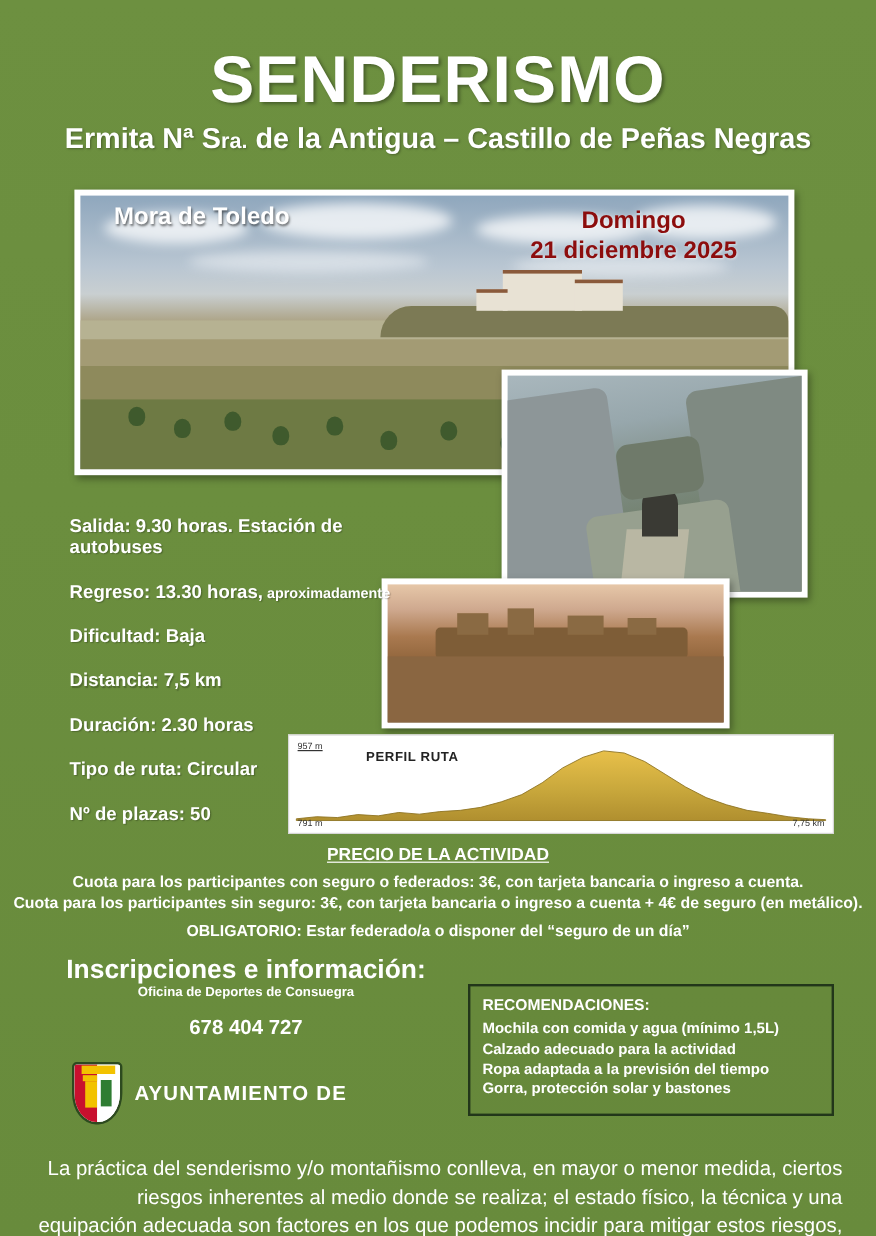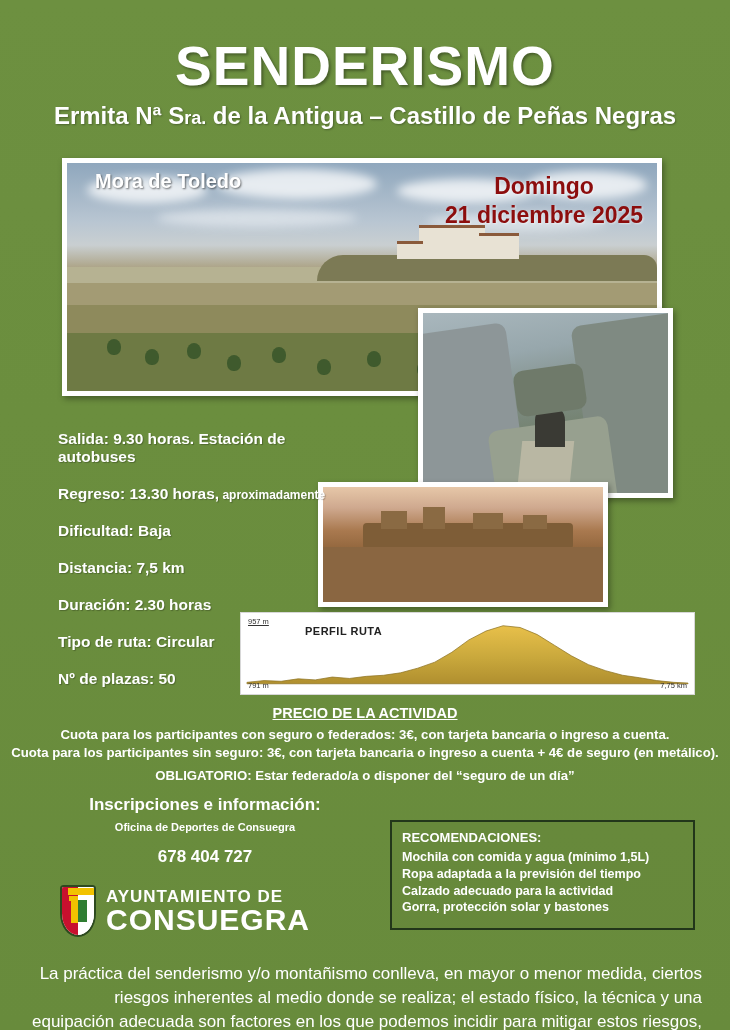--- a/index.html
+++ b/index.html
@@ -123,23 +123,23 @@
   .photo-label {
     position: absolute;
     font-weight: bold;
     text-shadow: 1px 1px 2px rgba(0,0,0,0.55);
   }
   #label-mora {
     left: 95px; top: 170px;
     font-size: 20px; color: #ffffff;
   }
   #label-date {
-    left: 434px; top: 172px;
+    left: 418px; top: 172px;
     width: 220px; text-align: center;
-    color: #8c0d0d; font-size: 23px; line-height: 1.25;
+    color: #8c0d0d; font-size: 20px; line-height: 1.25;
     text-shadow: 1px 1px 2px rgba(255,255,255,0.5);
   }
 
   
   .info-list {
     position: absolute;
     left: 58px; top: 430px;
     width: 300px;
   }
   .info-item {
@@ -193,21 +193,21 @@
   #price-1 { top: 727px; }
   #price-2 { top: 745px; }
   #price-3 { top: 768px; }
 
   
   .insc {
     position: absolute; left: 40px; width: 330px;
     text-align: center;
     font-weight: bold; color: #ffffff;
   }
-  #insc-1 { top: 795px; font-size: 17px; }
+  #insc-1 { top: 795px; font-size: 22px; }
   #insc-2 { top: 821px; font-size: 11px; }
   #insc-3 { top: 847px; font-size: 17px; }
 
   
   #recbox {
     position: absolute;
     left: 390px; top: 820px;
     width: 305px; height: 110px;
     border: 2px solid #22361a;
     background: rgba(100,132,58,0.35);
@@ -373,36 +373,35 @@
   <div class="price-line" id="price-2">Cuota para los participantes sin seguro: 3€, con tarjeta bancaria o ingreso a cuenta + 4€ de seguro (en metálico).</div>
   <div class="price-line" id="price-3">OBLIGATORIO: Estar federado/a o disponer del “seguro de un día”</div>
 
   <div class="insc" id="insc-1">Inscripciones e información:</div>
   <div class="insc" id="insc-2">Oficina de Deportes de Consuegra</div>
   <div class="insc" id="insc-3">678 404 727</div>
 
   <div id="recbox">
     <div class="rec-title">RECOMENDACIONES:</div>
     <div class="rec-item">Mochila con comida y agua (mínimo 1,5L)</div>
+    <div class="rec-item">Calzado adecuado para la actividad</div>
     <div class="rec-item">Ropa adaptada a la previsión del tiempo</div>
-    <div class="rec-item">Calzado adecuado para la actividad</div>
     <div class="rec-item">Gorra, protección solar y bastones</div>
   </div>
 
   <div id="logo">
     <div class="shield">
       <div class="half left">
         <div class="tower"></div>
       </div>
       <div class="half right">
         <div class="mill"></div>
       </div>
       <div class="crown"></div>
     </div>
     <div class="names">
       <div class="n1">AYUNTAMIENTO DE</div>
-      <div class="n2">CONSUEGRA</div>
     </div>
   </div>
 
   <div id="disclaimer">La práctica del senderismo y/o montañismo conlleva, en mayor o menor medida, ciertos riesgos inherentes al medio donde se realiza; el estado físico, la técnica y una equipación adecuada son factores en los que podemos incidir para mitigar estos riesgos, por lo que se ruega evaluarnos en función del nivel de la actividad.</div>
 
 </div>
 
 </body></html>

